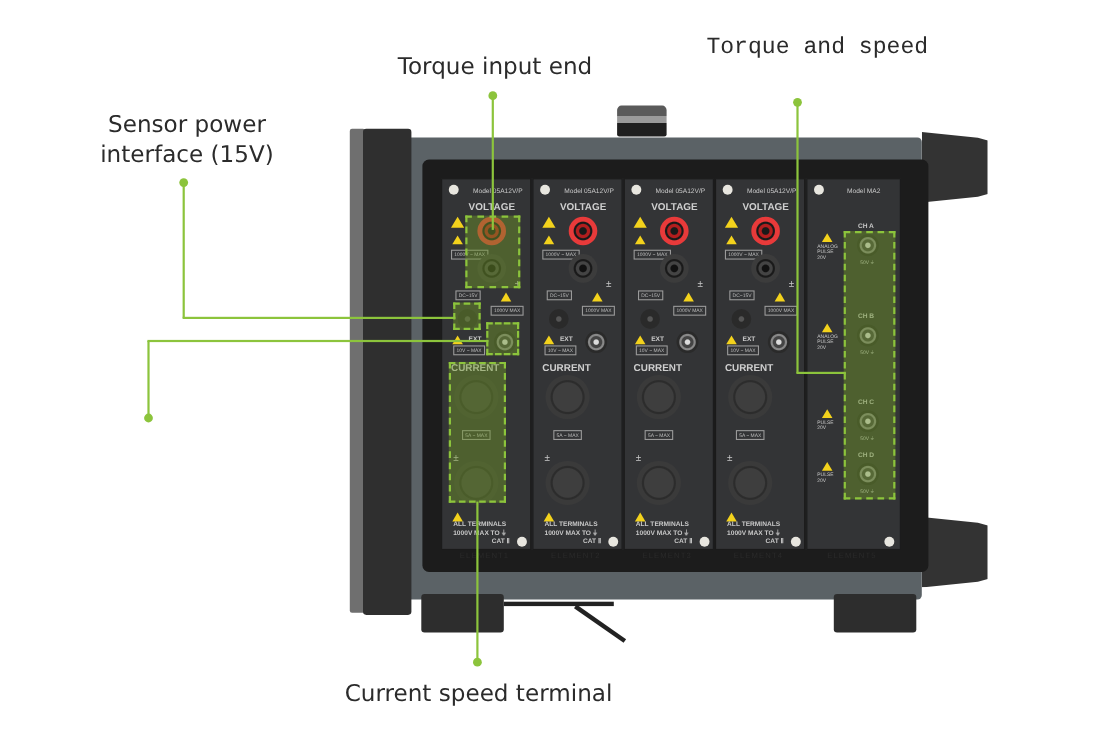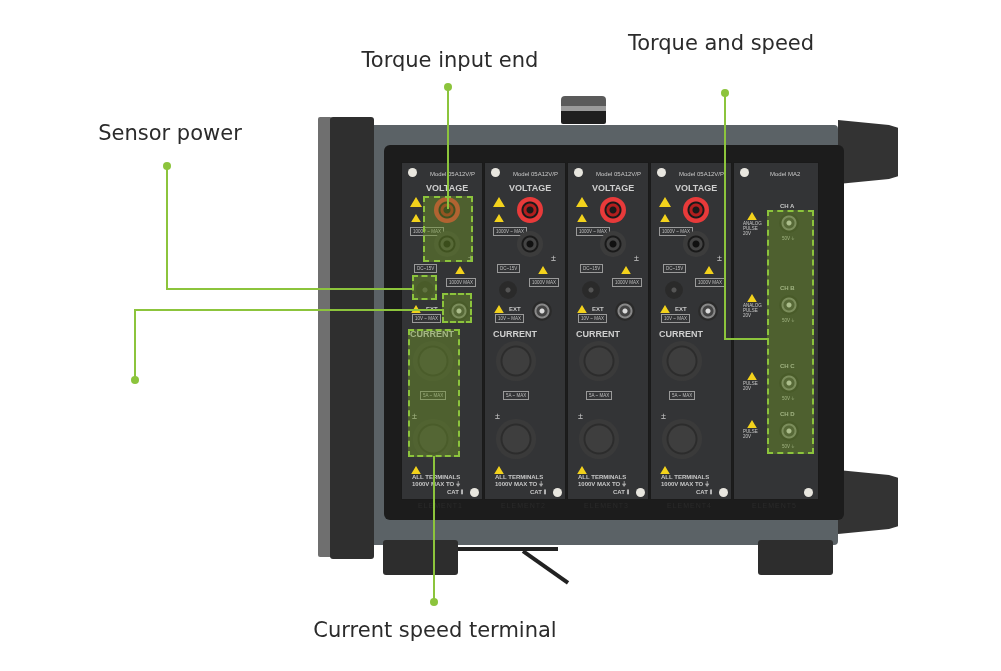--- a/index.html
+++ b/index.html
@@ -222,23 +222,24 @@
 <div class="dot" style="left:131px;top:376px;"></div>
 <div class="gline" style="left:134px;top:310px;width:2px;height:68px;"></div>
 <div class="gline" style="left:134px;top:309px;width:310px;height:2px;"></div>
 
 <div class="dot" style="left:430px;top:598px;"></div>
 <div class="gline" style="left:433px;top:456px;width:2px;height:144px;"></div>
 
 <div class="callout" style="left:340px;top:47px;width:220px;">
   <span>Torque input end</span>
 </div>
-<div class="callout" style="left:611px;top:30px;width:220px;">
+<div class="callout" style="left:633px;top:30px;width:220px;font-family:Liberation Mono, monospace;">
   <div>Torque and speed</div>
 </div>
-<div class="callout" style="left:60px;top:100px;width:220px;margin-top:20px;">
+<div class="callout" style="left:60px;top:100px;width:220px;">
   <div>Sensor power</div>
+  <div>interface (15V)</div>
 </div>
 <div class="callout" style="left:18px;top:397px;width:230px;">
 </div>
 <div class="callout" style="left:310px;top:617px;width:250px;">
   <span>Current speed terminal</span>
 </div>
 
 </body></html>

